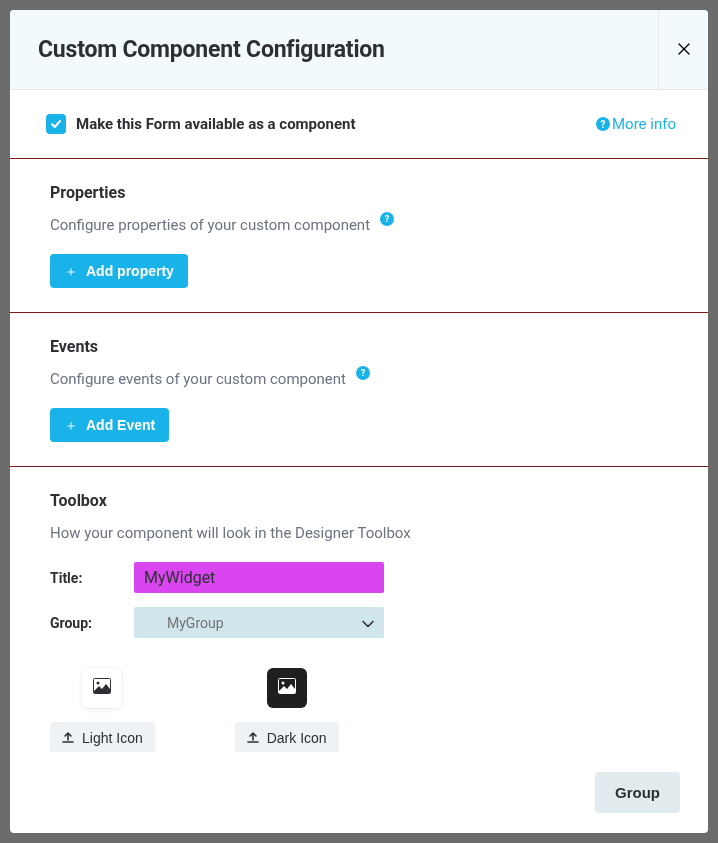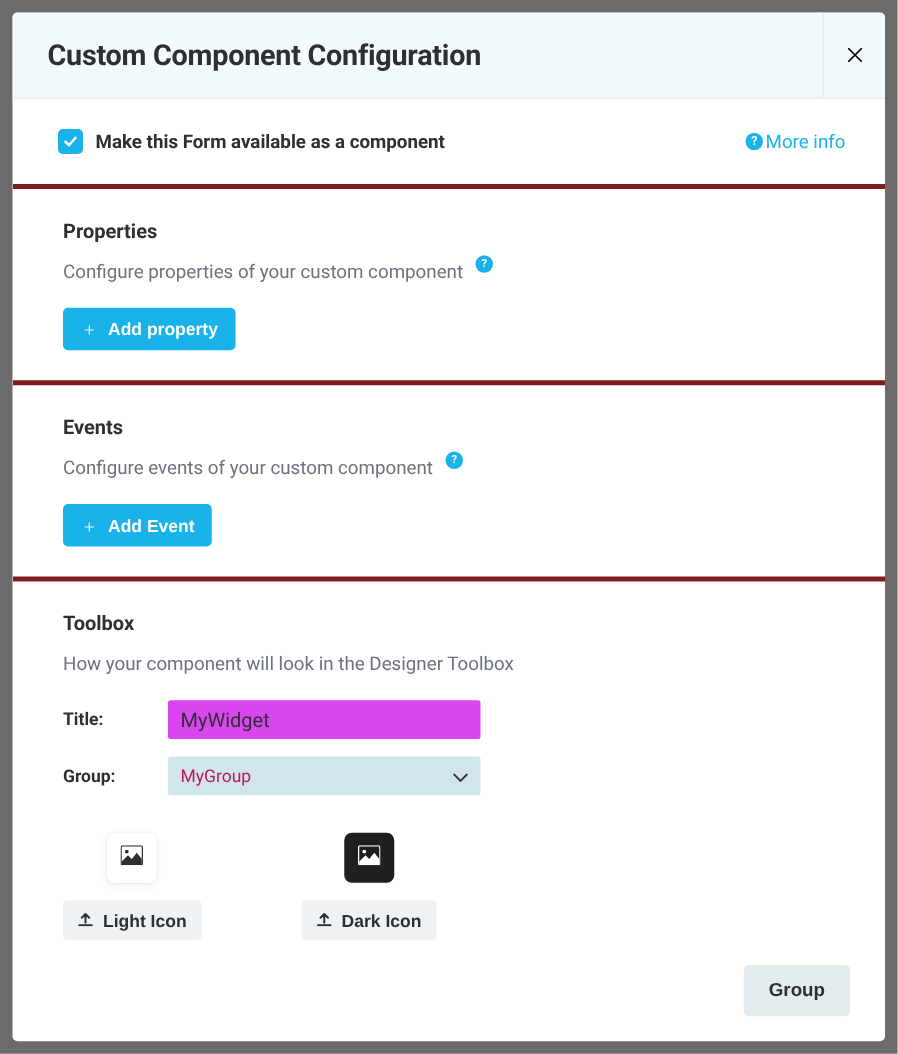--- a/index.html
+++ b/index.html
@@ -23,21 +23,21 @@
       flex-direction: column;
       overflow: hidden;
     }
     .modal-header {
       background: #f2fafe;
       border-bottom: 1px solid #e5e7eb;
       display: flex;
       align-items: center;
       justify-content: space-between;
       padding: 0;
-      height: 69px;
+      height: 80px;
     }
     .modal-title {
       font-size: 23px;
       font-weight: 700;
       color: #2d2f33;
       padding: 0 28px;
       letter-spacing: -0.2px;
     }
     .modal-close-wrap {
       height: 100%;
@@ -85,21 +85,21 @@
       border-radius: 50%;
       background: #19b3ea;
       color: #fff;
       font-size: 10px;
       font-weight: 700;
       display: flex;
       align-items: center;
       justify-content: center;
     }
     .section {
-      border-top: 4px solid #7f1d1d;
+      border-top: 1px solid #7f1d1d;
       padding: 24px 32px 24px 40px;
     }
     .section-title {
       font-size: 16px;
       font-weight: 700;
       color: #2d2f33;
       margin-bottom: 14px;
     }
     .section-desc {
       display: flex;
@@ -161,21 +161,21 @@
     .select-wrap {
       width: 250px;
       background: #d1e6ec;
       border-radius: 2px;
       display: flex;
       align-items: center;
       justify-content: space-between;
       padding: 6px 10px;
       cursor: pointer;
     }
-    .select-value { font-size: 14px; color: #be185d; }
+    .select-value { font-size: 14px; color: #737373; margin-left: 23px; }
     .icons-row {
       display: flex;
       gap: 80px;
       margin-top: 30px;
     }
     .icon-col {
       display: flex;
       flex-direction: column;
       align-items: center;
       gap: 14px;
@@ -193,21 +193,21 @@
       background: #1f1f1f;
       display: flex; align-items: center; justify-content: center;
     }
     .btn-secondary {
       background: #eef2f5;
       color: #2d2f33;
       border: none;
       border-radius: 4px;
       padding: 8px 12px;
       font-size: 14px;
-      font-weight: 700;
+      font-weight: 400;
       cursor: pointer;
       display: inline-flex;
       align-items: center;
       gap: 8px;
     }
     .modal-footer {
       padding: 20px 28px;
       display: flex;
       justify-content: flex-end;
     }

